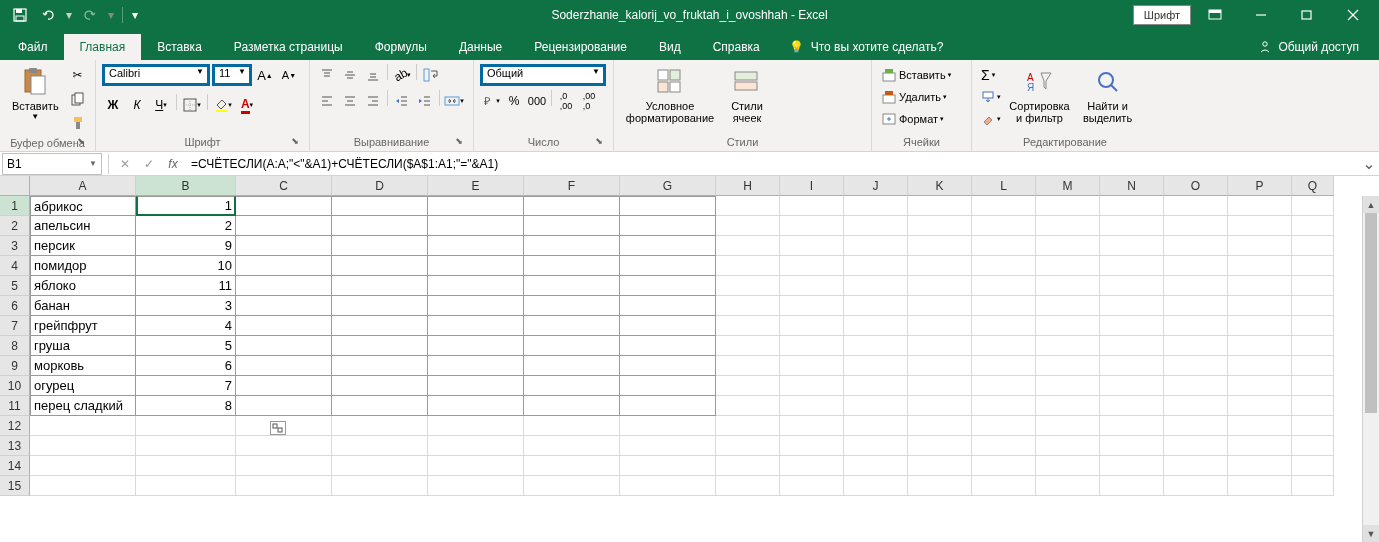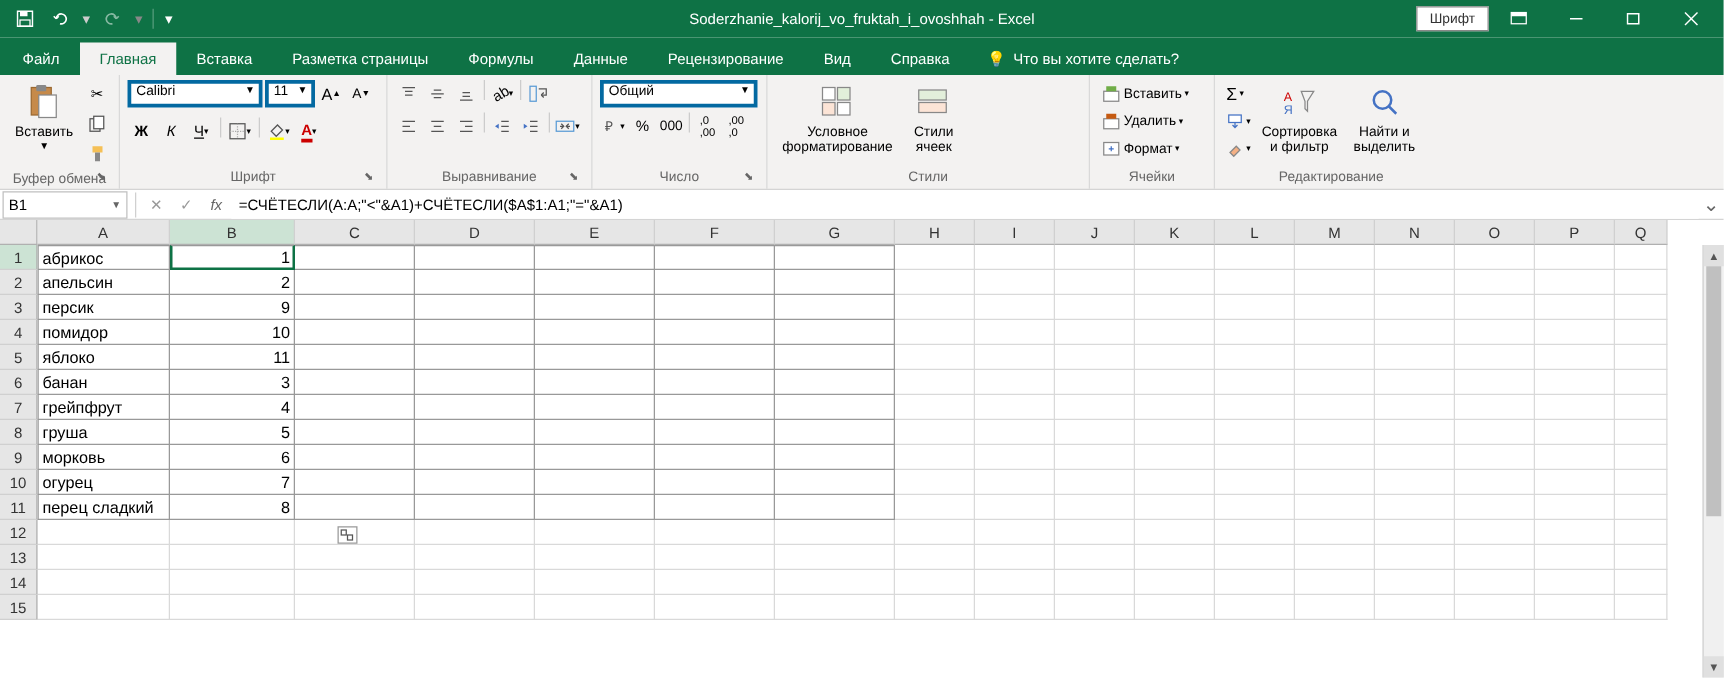--- a/index.html
+++ b/index.html
@@ -131,20 +131,29 @@
   <div class="tab">Вставка</div>
   <div class="tab">Разметка страницы</div>
   <div class="tab">Формулы</div>
   <div class="tab">Данные</div>
   <div class="tab">Рецензирование</div>
   <div class="tab">Вид</div>
   <div class="tab">Справка</div>
   <div class="tab-tell">
     <span>💡</span>
     <span>Что вы хотите сделать?</span>
+  </div>
+  <div class="tab-share">
+    <span>
+        <svg width="14" height="14" viewBox="0 0 14 14">
+          <circle cx="7" cy="4" r="2.2" fill="none" stroke="#fff"></circle>
+          <path d="M3 12 Q7 8 11 12" fill="none" stroke="#fff"></path>
+        </svg>
+      </span>
+    <span>Общий доступ</span>
   </div>
 </div>
 
 <div class="ribbon-body">
 
   <div class="rgroup" style="width:96px">
     <div class="rgroup-controls">
       <div class="big-btn">
         <div class="big-icon">
             <svg width="28" height="30" viewBox="0 0 28 30">

